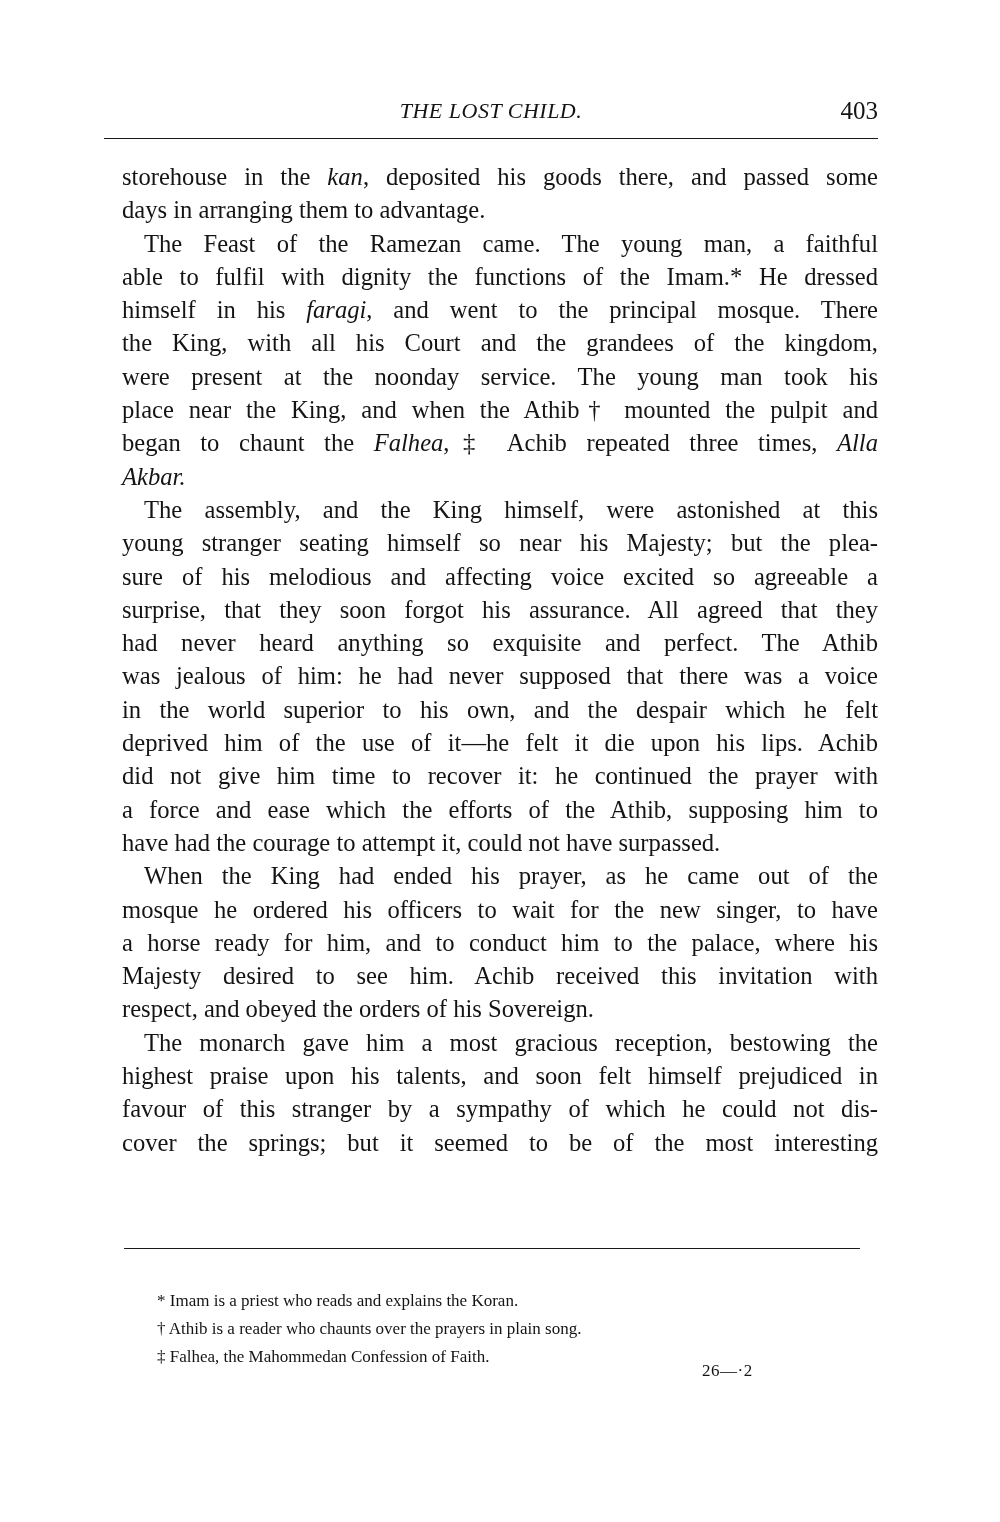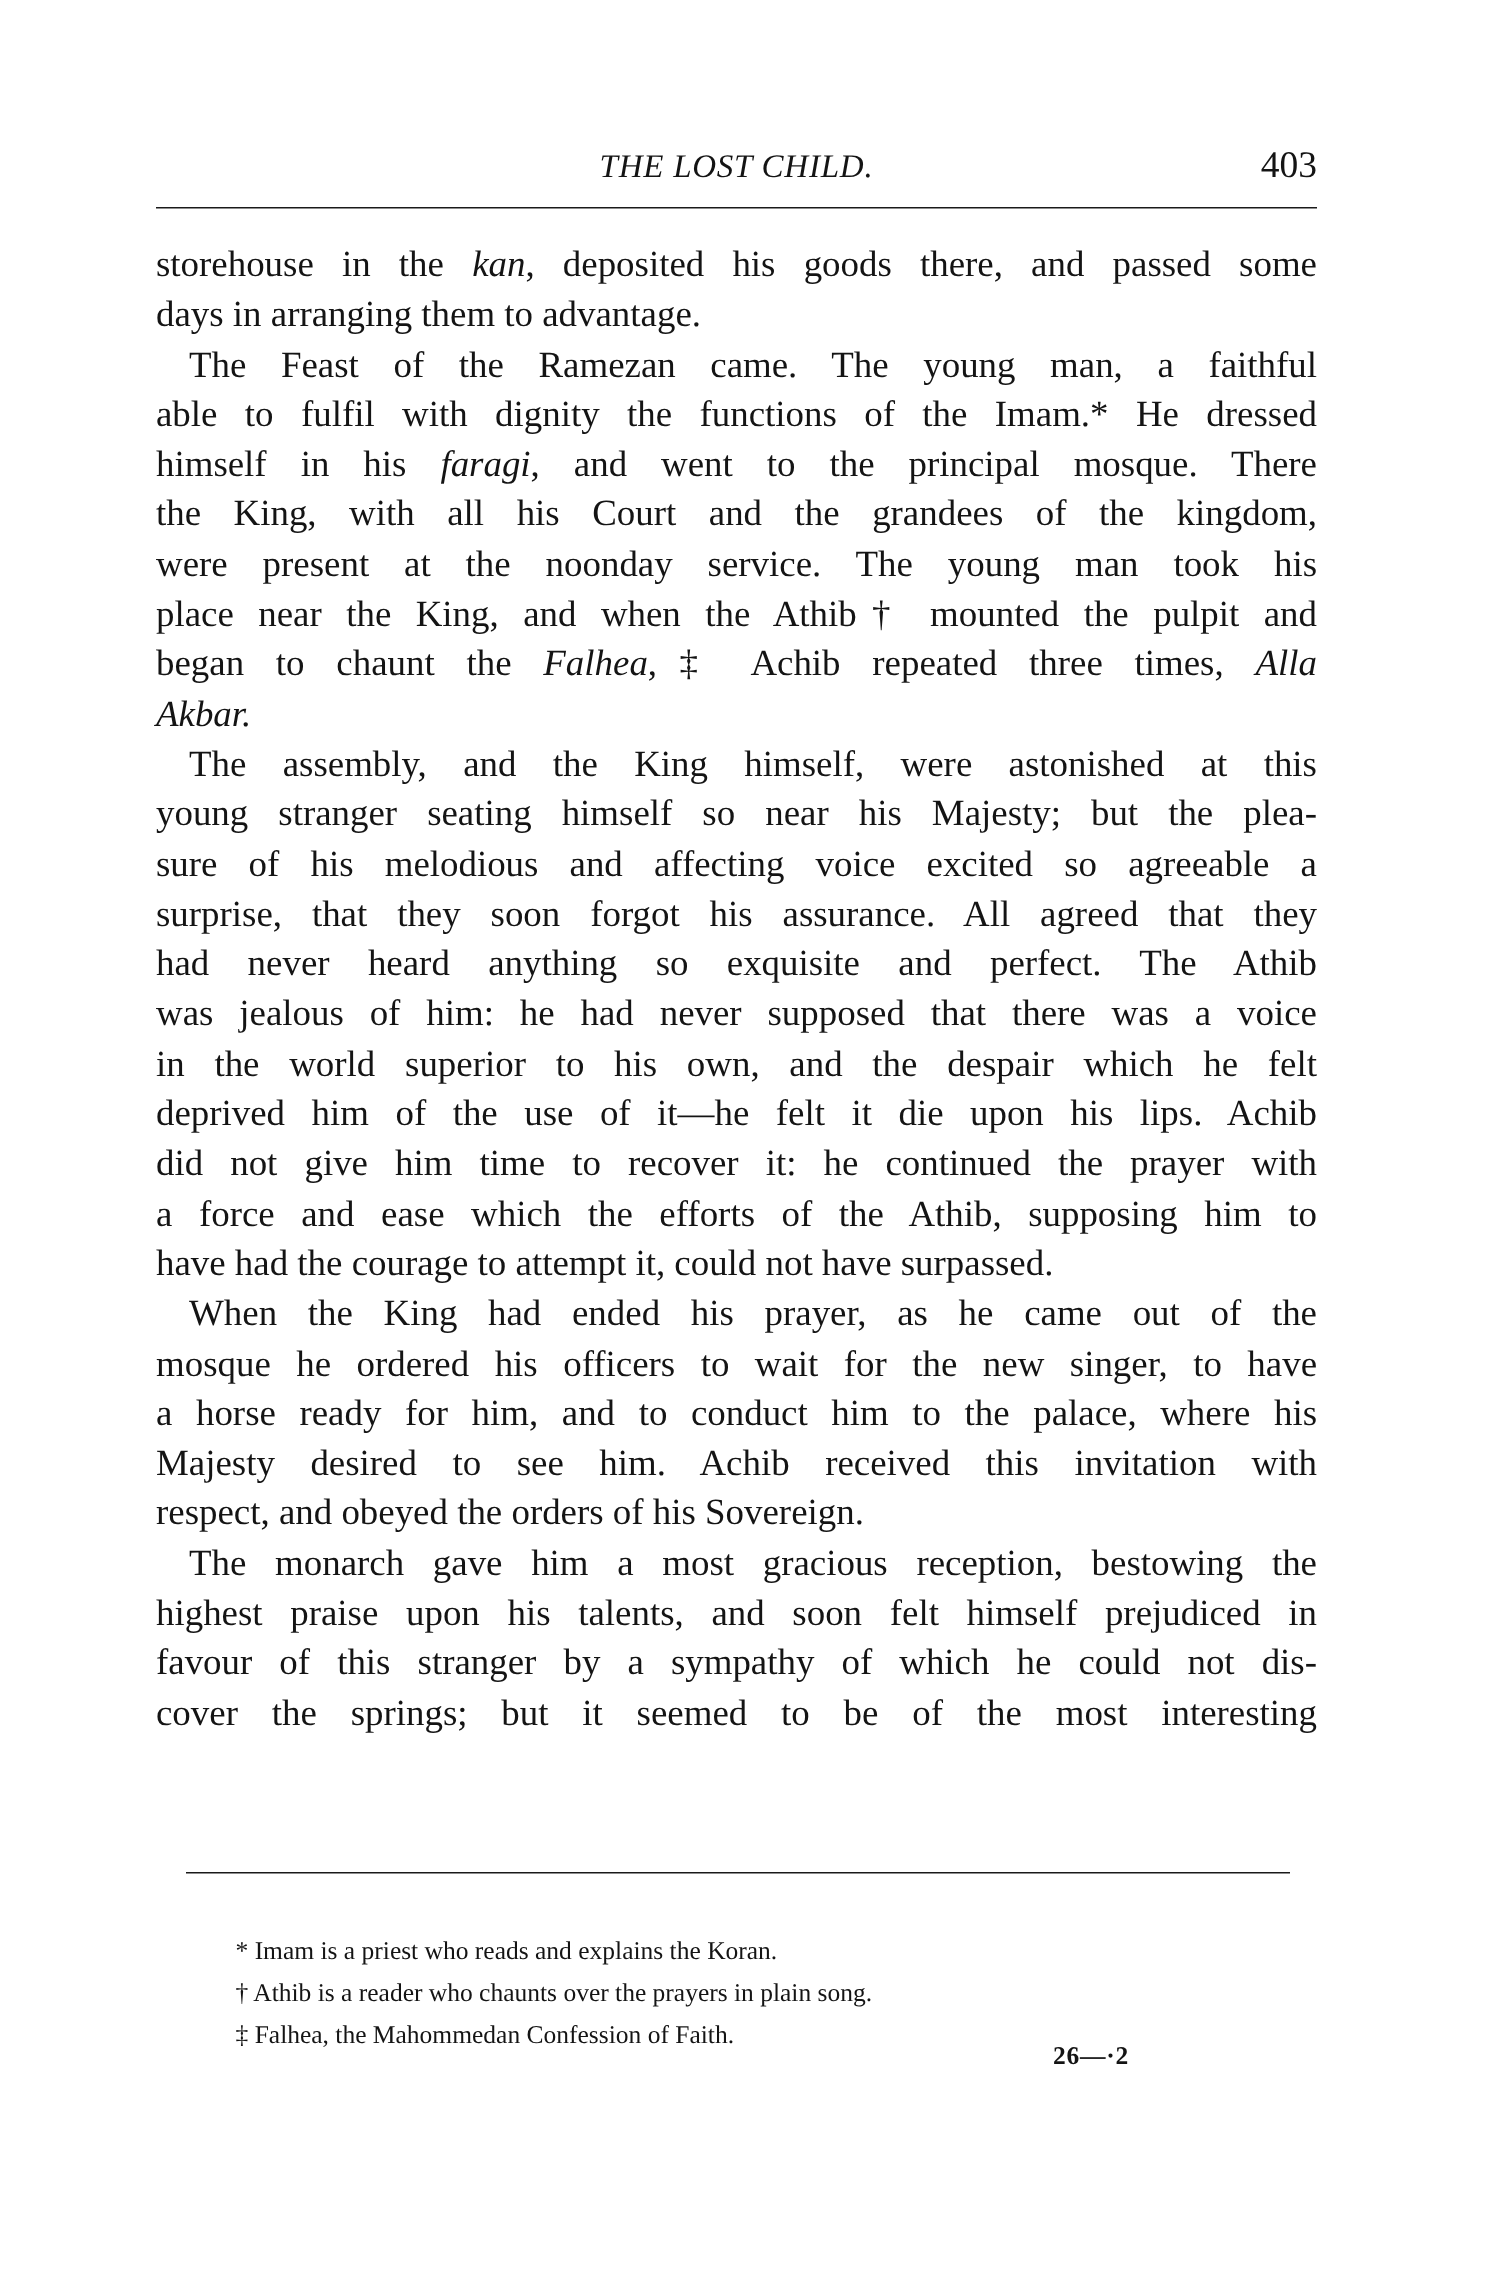--- a/index.html
+++ b/index.html
@@ -63,20 +63,21 @@
     .para {
       margin: 0;
       text-align: justify;
     }
     .line {
       display: block;
       text-align: justify;
       text-align-last: justify;
       white-space: nowrap;
       height: 33.3px;
+      margin-left: 18px;
     }
     .line.last {
       text-align-last: left;
     }
     .line.first-ind {
       padding-left: 22px;
     }
     em { font-style: italic; }
     .foot-rule {
       position: absolute;
@@ -98,21 +99,20 @@
     .footnote {
       display: block;
       white-space: nowrap;
     }
     .signature {
       position: absolute;
       left: 702px;
       top: 1361px;
       font-size: 17px;
       letter-spacing: 0.5px;
-      font-weight: bold;
     }
   </style>
 </head>
 <body>
 
 <div class="page">
 
   <div class="running-head">
     <div class="running-title">THE LOST CHILD.</div>
     <div class="page-number">403</div>

